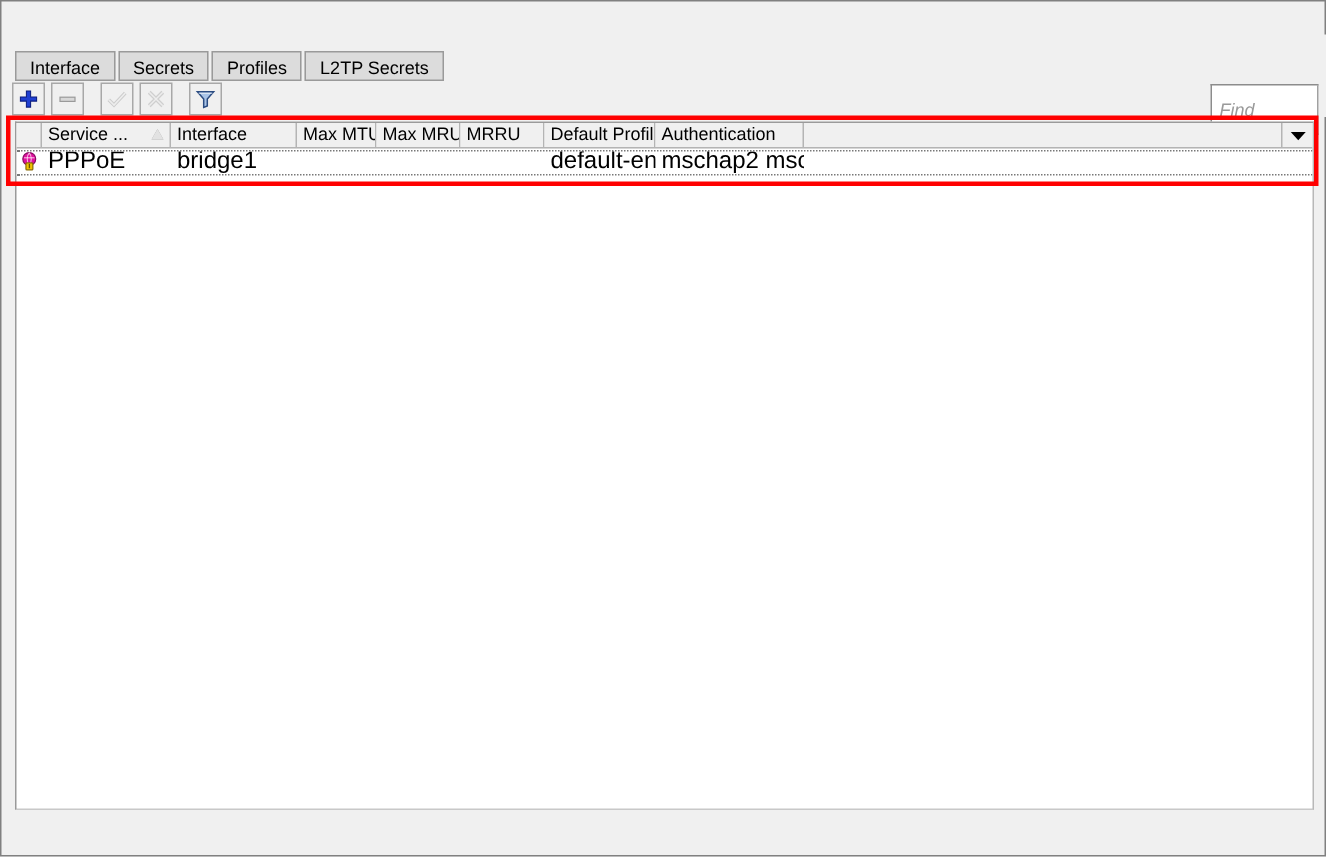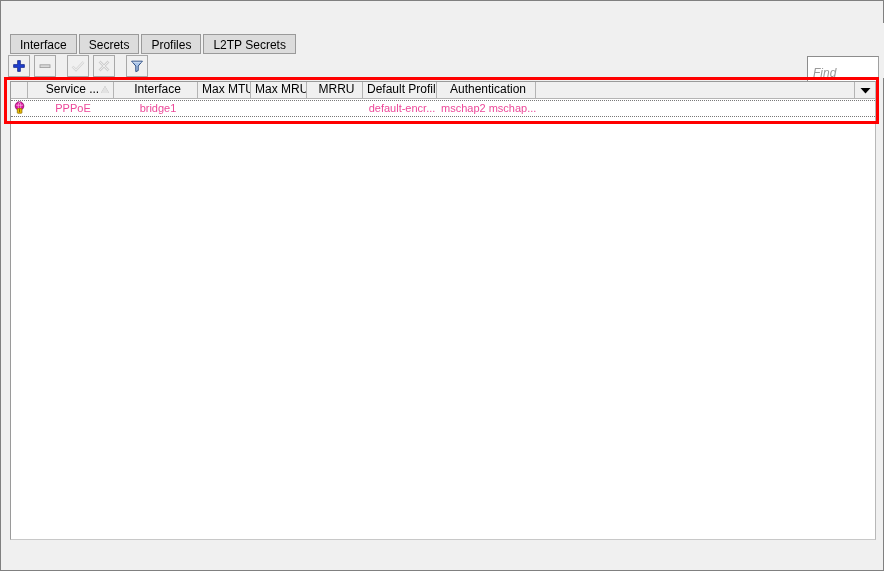--- a/index.html
+++ b/index.html
@@ -148,21 +148,20 @@
   .table-panel {
     position: absolute;
     left: 9px; top: 80px;
     width: 866px; height: 459px;
     box-sizing: border-box;
     background: #ffffff;
     border: 1px solid #9a9a9a;
     border-right-color: #b8b8b8;
     border-bottom-color: #c8c8c8;
     overflow: hidden;
-    text-align: center;
   }
   .grid-header {
     display: flex;
     height: 17px;
     background: #f0f0f0;
     border-bottom: 1px solid #b4b4b4;
     box-sizing: border-box;
   }
   .gh-cell {
     box-sizing: border-box;
@@ -209,22 +208,22 @@
     background: #ffffff;
     border: 1px dotted #787878;
     border-left: none;
     border-right: none;
     margin-top: 1px;
   }
   .gr-cell {
     box-sizing: border-box;
     height: 15px;
     line-height: 14px;
-    font-size: 11px;
-    color: #ec4899;
+    font-size: 16px;
+    color: #000000;
     padding-left: 4px;
     white-space: nowrap;
     overflow: hidden;
     text-overflow: clip;
   }
   .gr-cell.icon-col {
     width: 17px; padding: 0;
     display: flex; align-items: center; justify-content: center;
   }
   .gr-cell.flex { flex: 1; }

